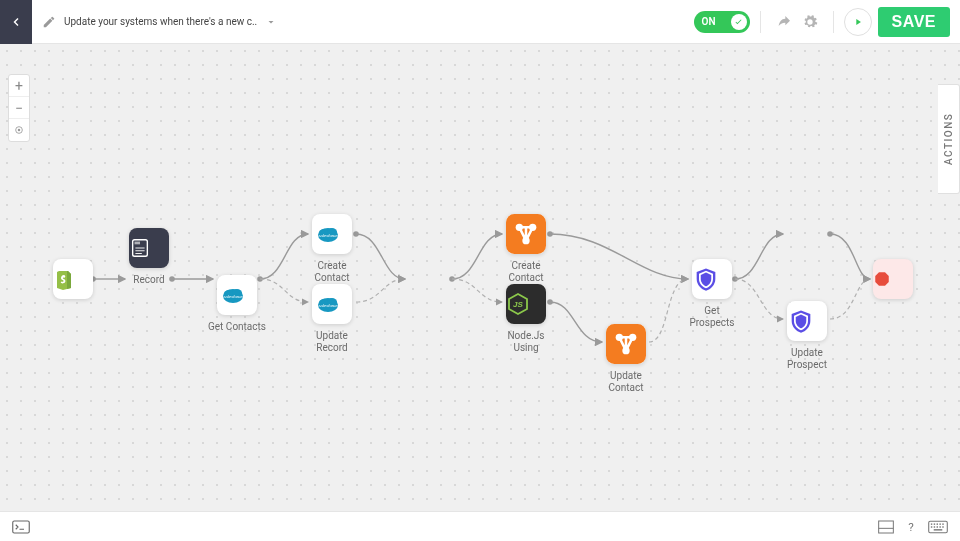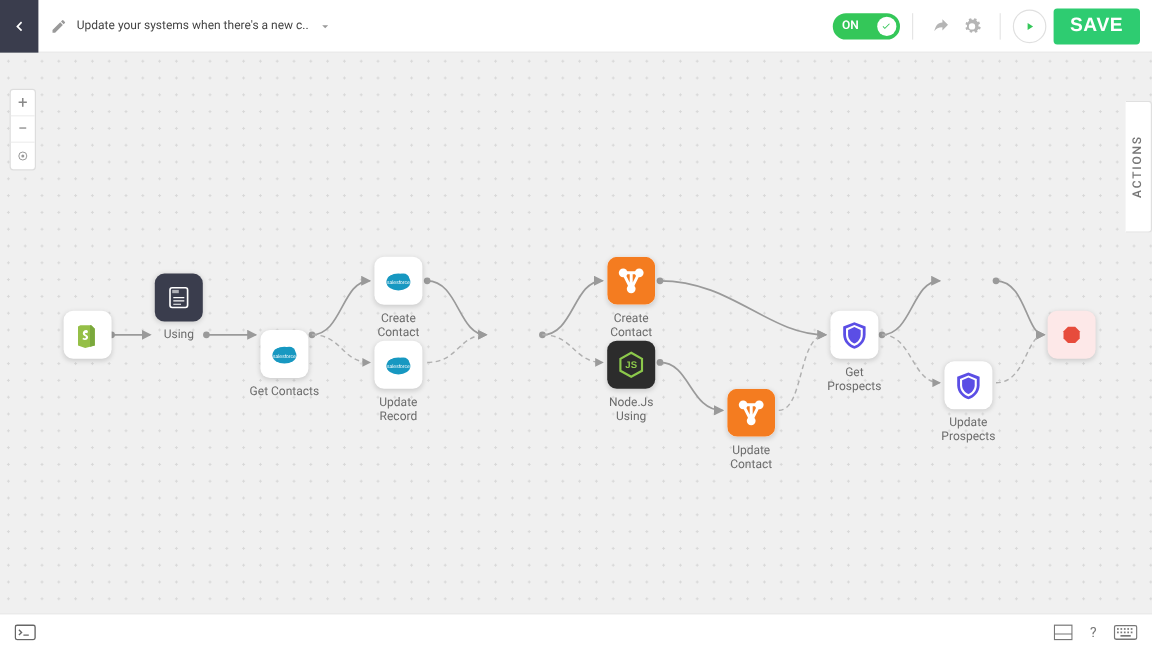--- a/index.html
+++ b/index.html
@@ -119,22 +119,23 @@
 
   
   .node {
     position: absolute; width: 62px;
     text-align: center;
   }
   .node .box {
     width: 40px; height: 40px; margin: 0 auto;
     border-radius: 8px; background: #fff;
     box-shadow: 0 1px 4px rgba(0,0,0,.15);
-    display:flex; align-items:center; justify-content:center;
+    display:flex; align-items:center; justify-content:flex-start;
     cursor: pointer;
+    font-style: italic;
   }
   .node .lbl {
     margin-top: 6px; font-size: 10px; color: #6b6b6b; line-height: 1.2;
   }
 
   
   .wires {
     position:absolute; top:0; left:0; width:100%; height:100%; pointer-events:none;
   }
   .wire-solid { stroke: #9a9a9a; stroke-width: 1.4; fill:none; }
@@ -293,21 +294,21 @@
   <div class="node" style="left:118px; top:184px">
     <div class="box" style="background:#3a3d4d">
       <svg width="22" height="22" viewBox="0 0 24 24">
         <rect x="4" y="3" width="16" height="18" rx="2" fill="none" stroke="#fff" stroke-width="1.5"></rect>
         <rect x="6" y="5" width="6" height="3" fill="#fff" opacity=".6"></rect>
         <line x1="7" y1="12" x2="17" y2="12" stroke="#fff" stroke-width="1"></line>
           <line x1="7" y1="15" x2="17" y2="15" stroke="#fff" stroke-width="1"></line>
           <line x1="7" y1="18" x2="14" y2="18" stroke="#fff" stroke-width="1"></line>
       </svg>
     </div>
-    <div class="lbl">Using</div>
+    <div class="lbl">Record</div>
   </div>
 
   <div class="node" style="left:206px; top:231px">
     <div class="box">
         <svg width="32" height="24" viewBox="0 0 24 24">
           <use href="#sf-cloud"></use>
         </svg>
       </div>
     <div class="lbl">Get Contacts</div>
   </div>
@@ -368,21 +369,21 @@
     <div class="lbl">Get Prospects</div>
   </div>
 
 
   <div class="node" style="left:776px; top:257px">
     <div class="box">
         <svg width="28" height="28" viewBox="0 0 24 24">
           <use href="#shield"></use>
         </svg>
       </div>
-    <div class="lbl">Update Prospects</div>
+    <div class="lbl">Update Prospect</div>
   </div>
 
   <div class="node" style="left:862px; top:215px">
     <div class="box" style="background:#fde8e8">
       <svg width="18" height="18" viewBox="0 0 24 24">
         <polygon points="8,3 16,3 21,8 21,16 16,21 8,21 3,16 3,8" fill="#e74c3c"></polygon>
       </svg>
     </div>
     <div class="lbl"></div>
   </div>

